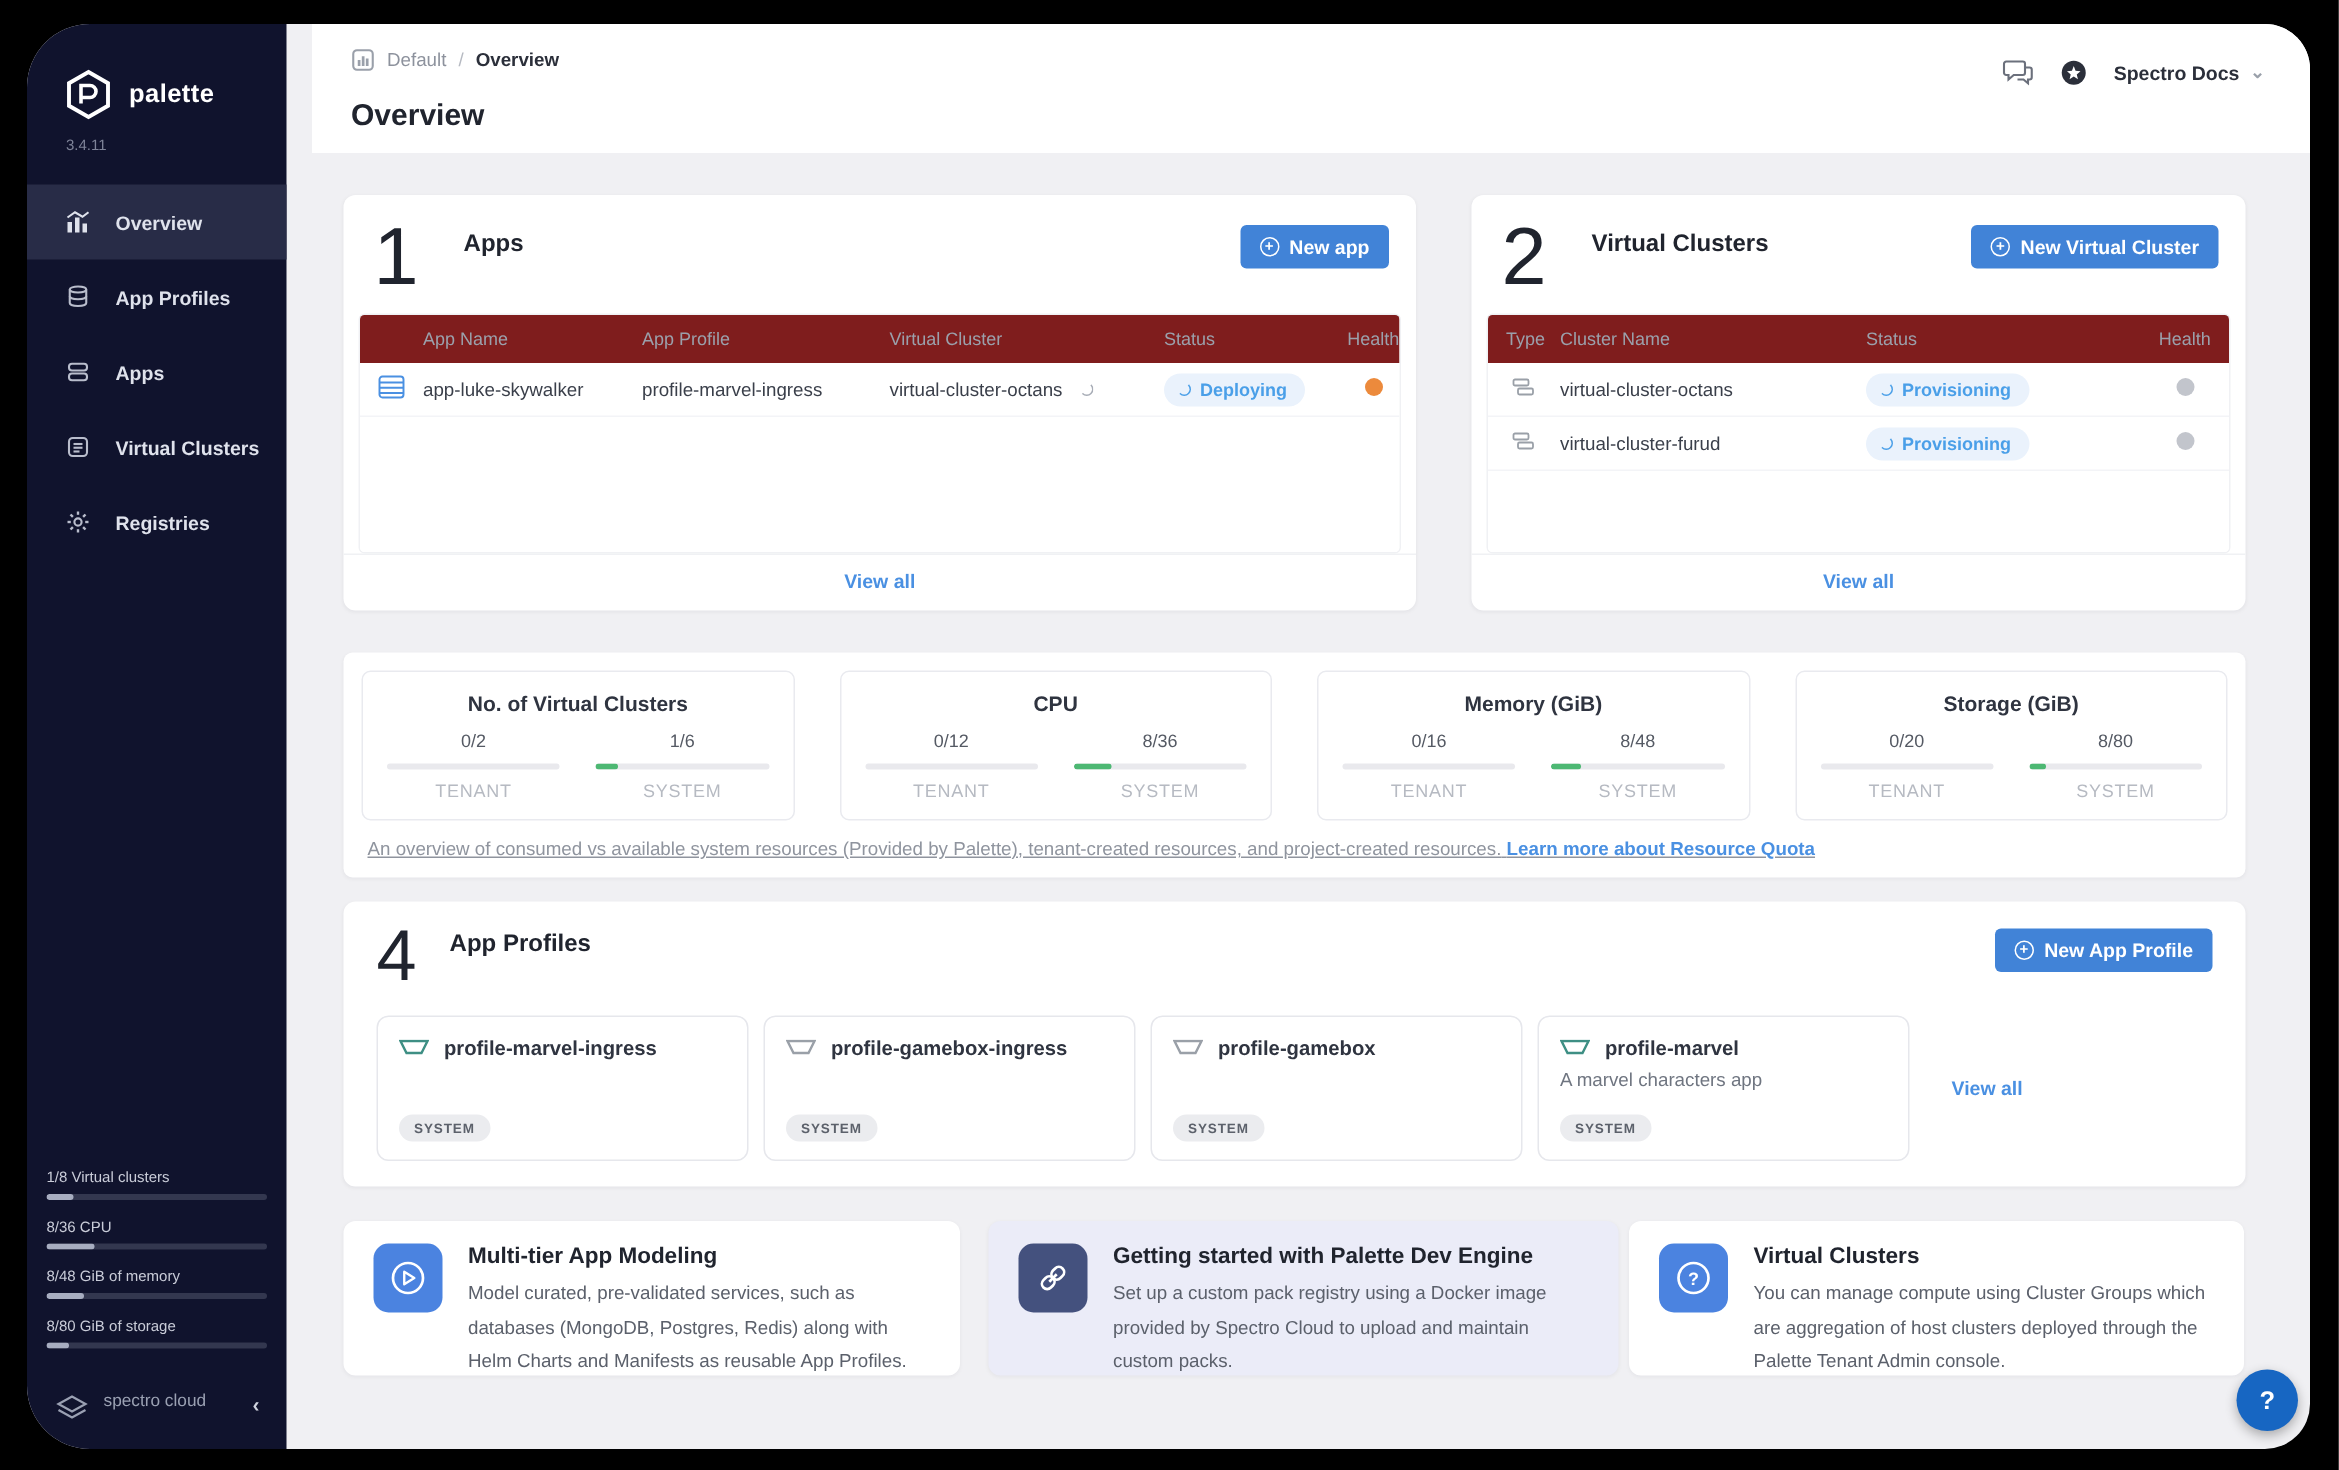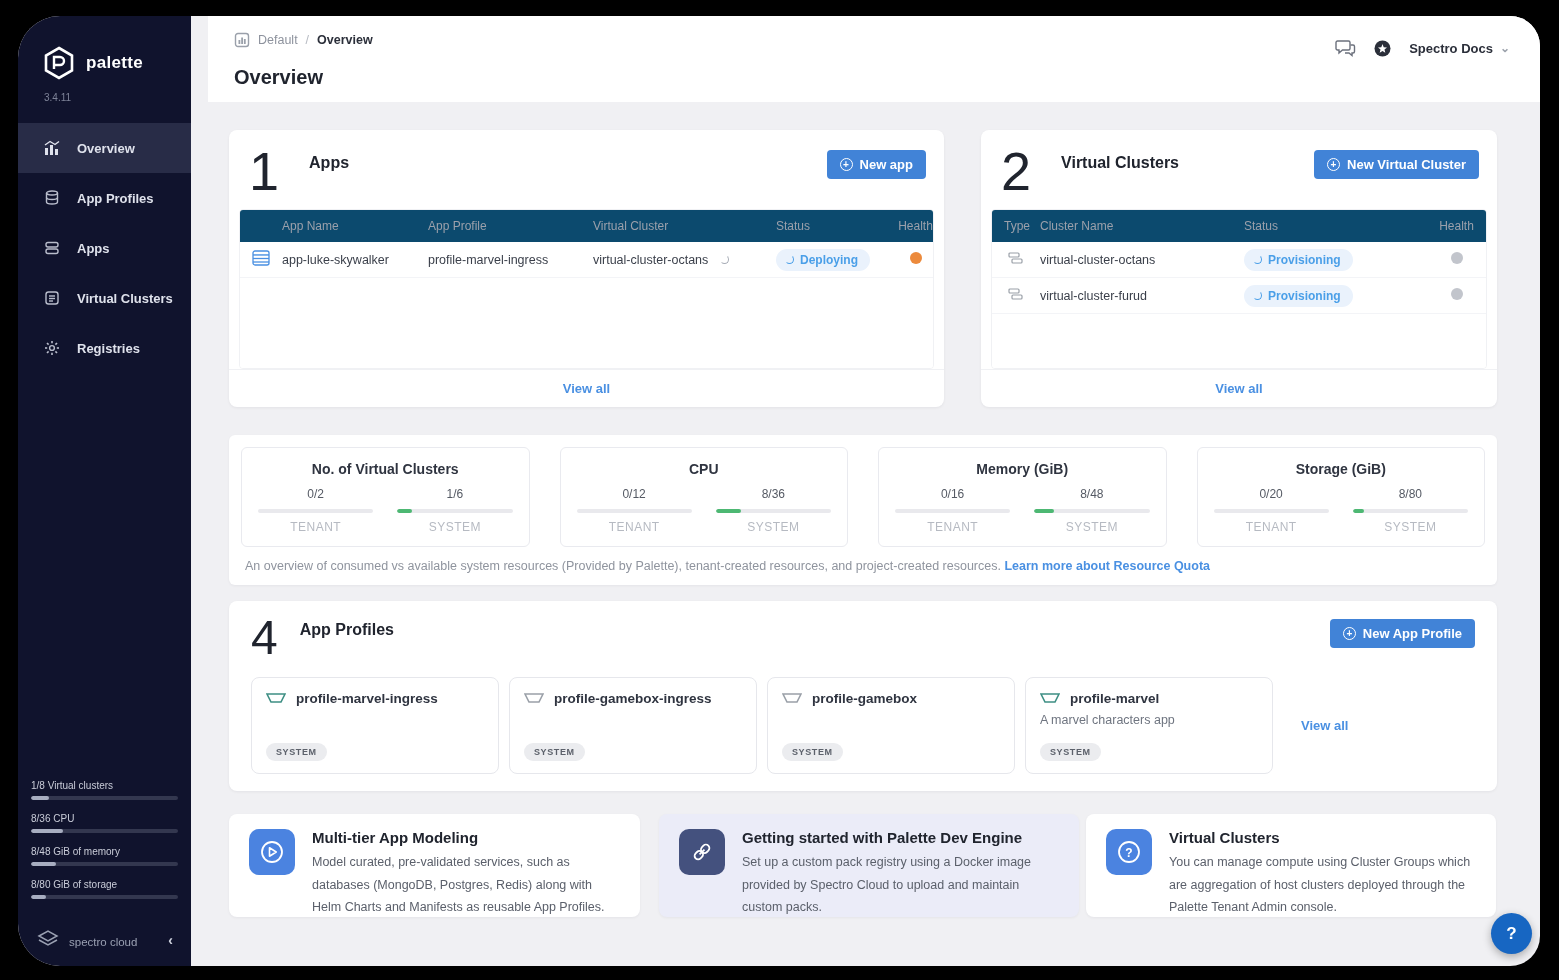--- a/index.html
+++ b/index.html
@@ -25,21 +25,21 @@
   .qbar .qlabel { color:#c9ccd8; font-size:10px; margin-bottom:5px; }
   .qtrack { height:4px; background:#33374f; border-radius:2px; overflow:hidden; }
   .qfill { height:100%; background:#a7adc0; border-radius:2px; }
 
   .quota-cta { text-align:center; padding:22px 14px 10px; }
   .quota-cta .cta-title { color:#fff; font-size:15px; font-weight:700; }
   .quota-cta .cta-sub { color:#c6cad6; font-size:12px; line-height:1.5; margin-top:10px; }
   .cta-btn { display:inline-block; margin-top:14px; background:#5ecb8a; color:#153247;
     font-size:13px; font-weight:600; padding:8px 17px; border-radius:6px; border:none; cursor:pointer; }
 
-  .side-footer { display:flex; align-items:flex-end; gap:9px; padding:16px 18px 18px; }
+  .side-footer { display:flex; align-items:flex-start; gap:9px; padding:16px 18px 18px; }
   .side-footer .sf-text { color:#9aa0b2; font-size:11.5px; flex:1; }
   .collapse { color:#cfd3de; font-size:14px; font-weight:700; cursor:pointer; }
 
   
   .main { flex:1; display:flex; flex-direction:column; position:relative; overflow:hidden; }
   .topbar { background:#fff; padding:16px 26px 0 26px; height:86px; flex-shrink:0;margin-left:17px; }
   .breadcrumb { display:flex; align-items:center; gap:8px; font-size:12.5px; color:#8d929d; }
   .breadcrumb .crumb-page { color:#2b2f3a; font-weight:700; }
   .breadcrumb .sep { color:#b6bac2; }
   .page-title { font-size:20px; font-weight:700; color:#20242e; margin-top:18px; }
@@ -62,21 +62,21 @@
   .head-spacer { flex:1; }
   .btn-blue { display:inline-flex; align-items:center; gap:7px; background:#4183d7; color:#fff;
     font-size:13px; font-weight:600; padding:7px 13px; border-radius:4px; border:none; cursor:pointer; margin-top:4px; }
   .plus-circ { width:13px; height:13px; border:1.4px solid #fff; border-radius:50%;
     display:inline-flex; align-items:center; justify-content:center; font-size:10px; line-height:1; }
 
   .tbl { margin:4px 10px 0; border:1px solid #f0f1f4; border-radius:4px; overflow:hidden; flex:1; display:flex; flex-direction:column; }
   .trow { display:grid; align-items:center; }
   .apps-grid { grid-template-columns:42px 146px 165px 183px 122px 1fr; }
   .vc-grid { grid-template-columns:48px 204px 183px 1fr; }
-  .thead { background:#0c4a6e; height:32px; color:#9ba0ab; font-size:12px; }
+  .thead { background:#7f1d1d; height:32px; color:#9ba0ab; font-size:12px; }
   .tbody-row { height:36px; font-size:12.5px; color:#3a3f4a; border-bottom:1px solid #f3f4f7; background:#fff; }
   .tbl .fill { flex:1; background:#fff; }
   .cell-center { justify-self:center; }
   .cluster-cell { display:flex; align-items:center; gap:12px; }
 
   .pill { display:inline-flex; align-items:center; gap:6px; background:#eaf2fc; color:#4a9fe8;
     font-size:12px; font-weight:600; padding:4px 12px 4px 9px; border-radius:12px; }
   .spin { width:9px; height:9px; border:1.5px solid #4a9fe8; border-radius:50%;
     border-top-color:transparent; border-left-color:transparent; display:inline-block; }
   .spin.gray { border-color:#a7acb6; border-top-color:transparent; border-left-color:transparent; }
@@ -91,21 +91,21 @@
   .quota-strip { margin-top:28px; background:#fff; border-radius:6px; padding:12px 12px 10px; box-shadow:0 1px 3px rgba(20,24,40,.05); }
   .quota-boxes { display:flex; gap:30px; }
   .qbox { flex:1; border:1px solid #e9eaef; border-radius:6px; padding:13px 16px 12px; text-align:center; background:#fff; }
   .qbox-title { font-size:14px; font-weight:600; color:#2f3440; }
   .qcols { display:flex; gap:24px; margin-top:10px; }
   .qcol { flex:1; }
   .qval { font-size:12px; color:#555a64; }
   .qcol .meter { height:4px; background:#e9e9ed; border-radius:2px; margin-top:8px; overflow:hidden; }
   .qcol .meter-fill { height:100%; background:#4db873; border-radius:2px; }
   .qcap { font-size:12px; color:#b6bac2; letter-spacing:.5px; margin-top:7px; }
-  .quota-caption { font-size:12.5px; color:#8f949e; margin:12px 0 2px 4px; }
+  .quota-caption { font-size:12.5px; color:#8f949e; margin:12px 0 2px 4px;text-decoration:underline; }
   .quota-caption .link { font-size:12.5px; }
 
   
   .profiles-card { margin-top:16px; padding:14px 22px 16px; height:190px; position:relative; }
   .profiles-head { display:flex; align-items:flex-start; }
   .profiles-head .big-num { font-size:48px; }
   .profiles-head .card-title { margin:6px 0 0 22px; }
   .profiles-row { display:flex; gap:10px; margin-top:16px; align-items:center; }
   .pcard { width:248px; height:97px; border:1px solid #e6e7ec; border-radius:8px; padding:13px 14px;
     position:relative; background:#fff; cursor:pointer; }

